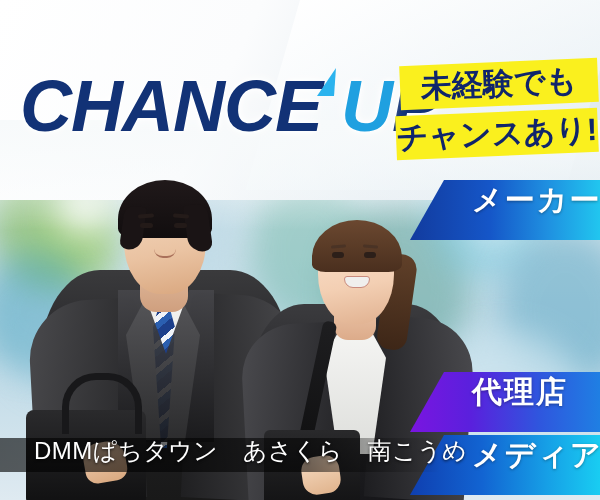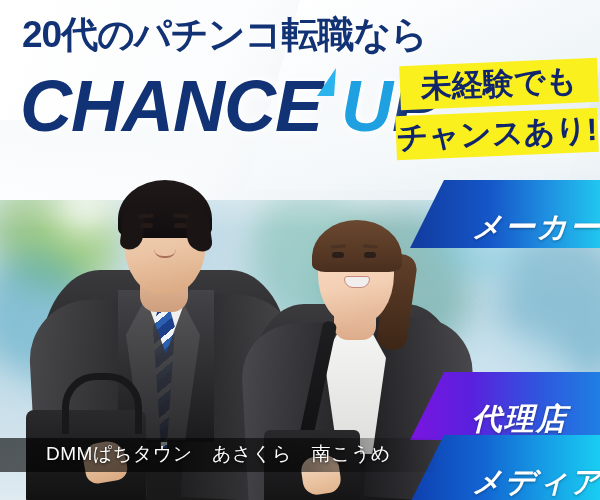--- a/index.html
+++ b/index.html
@@ -242,45 +242,44 @@
     transform:rotate(-2.4deg);
   }
   .badge2{
     left:396px;top:112px;width:202px;height:44px;font-size:31px;
     transform:rotate(-2.4deg);
   }
 
   
   .bars{position:absolute;left:0;top:0;width:600px;height:500px;}
   .bar{
-    position:absolute;right:0;height:68px;
-    display:flex;align-items:flex-end;
+    position:absolute;right:0;height:60px;
+    display:flex;align-items:flex-start;
     clip-path:polygon(34px 0,100% 0,100% 100%,0 100%);
     box-shadow:0 2px 5px rgba(0,0,0,.22);
-    font-style:italic;
   }
   .bar span{
     color:#ffffff;font-size:30px;font-weight:bold;letter-spacing:2px;
     margin-left:62px;white-space:nowrap;
     text-shadow:0 1px 3px rgba(0,0,0,.35);
   }
   .bar.b1{top:180px;width:190px;background:linear-gradient(90deg,#123b9e 0%,#1556c8 42%,#1f8fe0 72%,#21c6ef 100%);}
   .bar.b2{top:245px;width:190px;background:linear-gradient(90deg,#4b12d8 0%,#3a26d8 35%,#2563dd 70%,#1f9ae6 100%);}
   .bar.b3{top:310px;width:190px;background:linear-gradient(90deg,#0f3a9e 0%,#1456c6 40%,#1e86dd 72%,#19b4ec 100%);}
   .bar.b4{top:372px;width:190px;background:linear-gradient(90deg,#7a15e0 0%,#5a20dd 32%,#2f56de 68%,#1f7fe3 100%);}
   .bar.b5{top:435px;width:190px;background:linear-gradient(90deg,#0f3fb0 0%,#1264d2 38%,#169fe6 72%,#19cdf2 100%);}
 
   
   .caption-band{
     position:absolute;left:0;bottom:28px;width:440px;height:34px;
     background:linear-gradient(90deg,rgba(0,0,0,.62) 0%,rgba(0,0,0,.55) 70%,rgba(0,0,0,0) 100%);
   }
   .caption{
-    position:absolute;left:46px;bottom:33px;
-    color:#ffffff;font-size:19px;font-weight:normal;white-space:nowrap;
+    position:absolute;left:34px;bottom:33px;
+    color:#ffffff;font-size:24px;font-weight:normal;white-space:nowrap;
     letter-spacing:.5px;text-shadow:0 1px 3px rgba(0,0,0,.8);
   }
 </style>
 </head>
 <body>
 
 <div class="banner">
 
   <div class="bg">
     <div class="bg-base"></div>
@@ -340,21 +339,20 @@
       <div class="eye eyeL"></div>
       <div class="eye eyeR"></div>
       <div class="mouth"></div>
       <div class="strap"></div>
       <div class="bag"></div>
       <div class="hand"></div>
     </div>
 
   </div>
 
-  <div class="headline">20代のパチンコ転職なら</div>
 
   <div class="logo">
     <span class="c1">CHANCE </span><span class="c2">U</span><span class="c1">P</span>
     <div class="arrow"></div>
   </div>
 
   <div class="badge badge1">未経験でも</div>
   <div class="badge badge2">チャンスあり!</div>
 
   <div class="bars">

